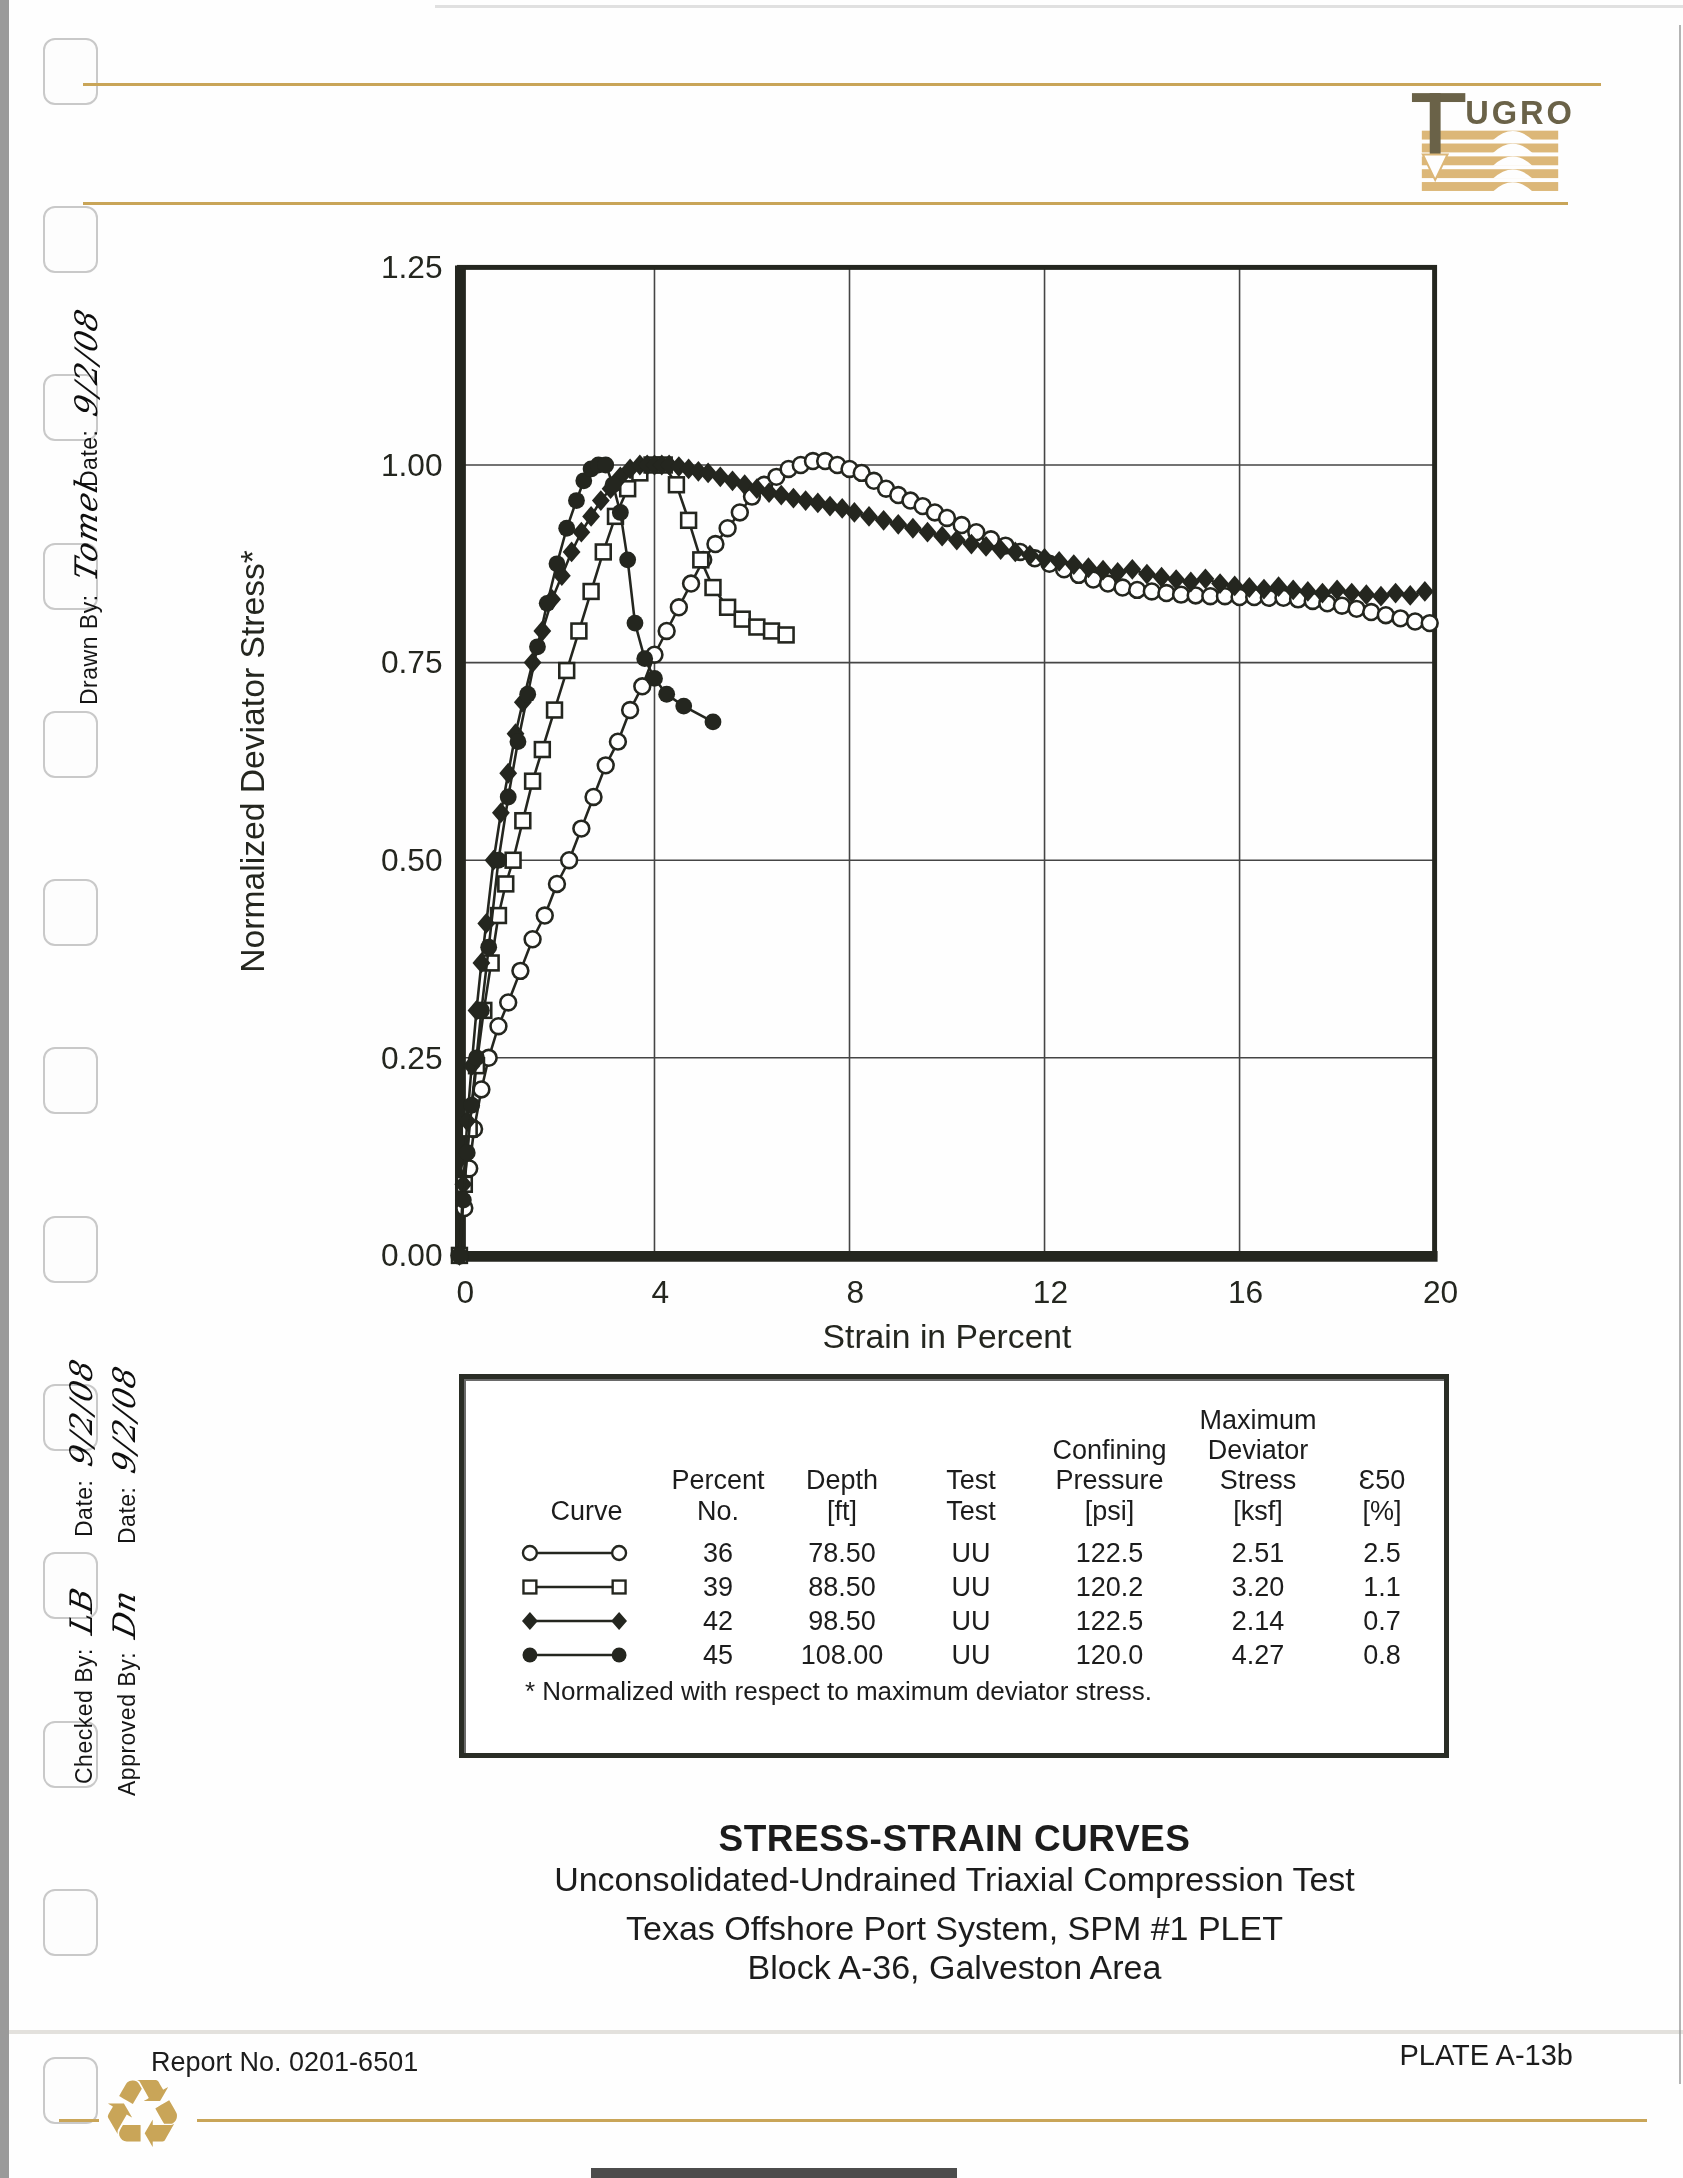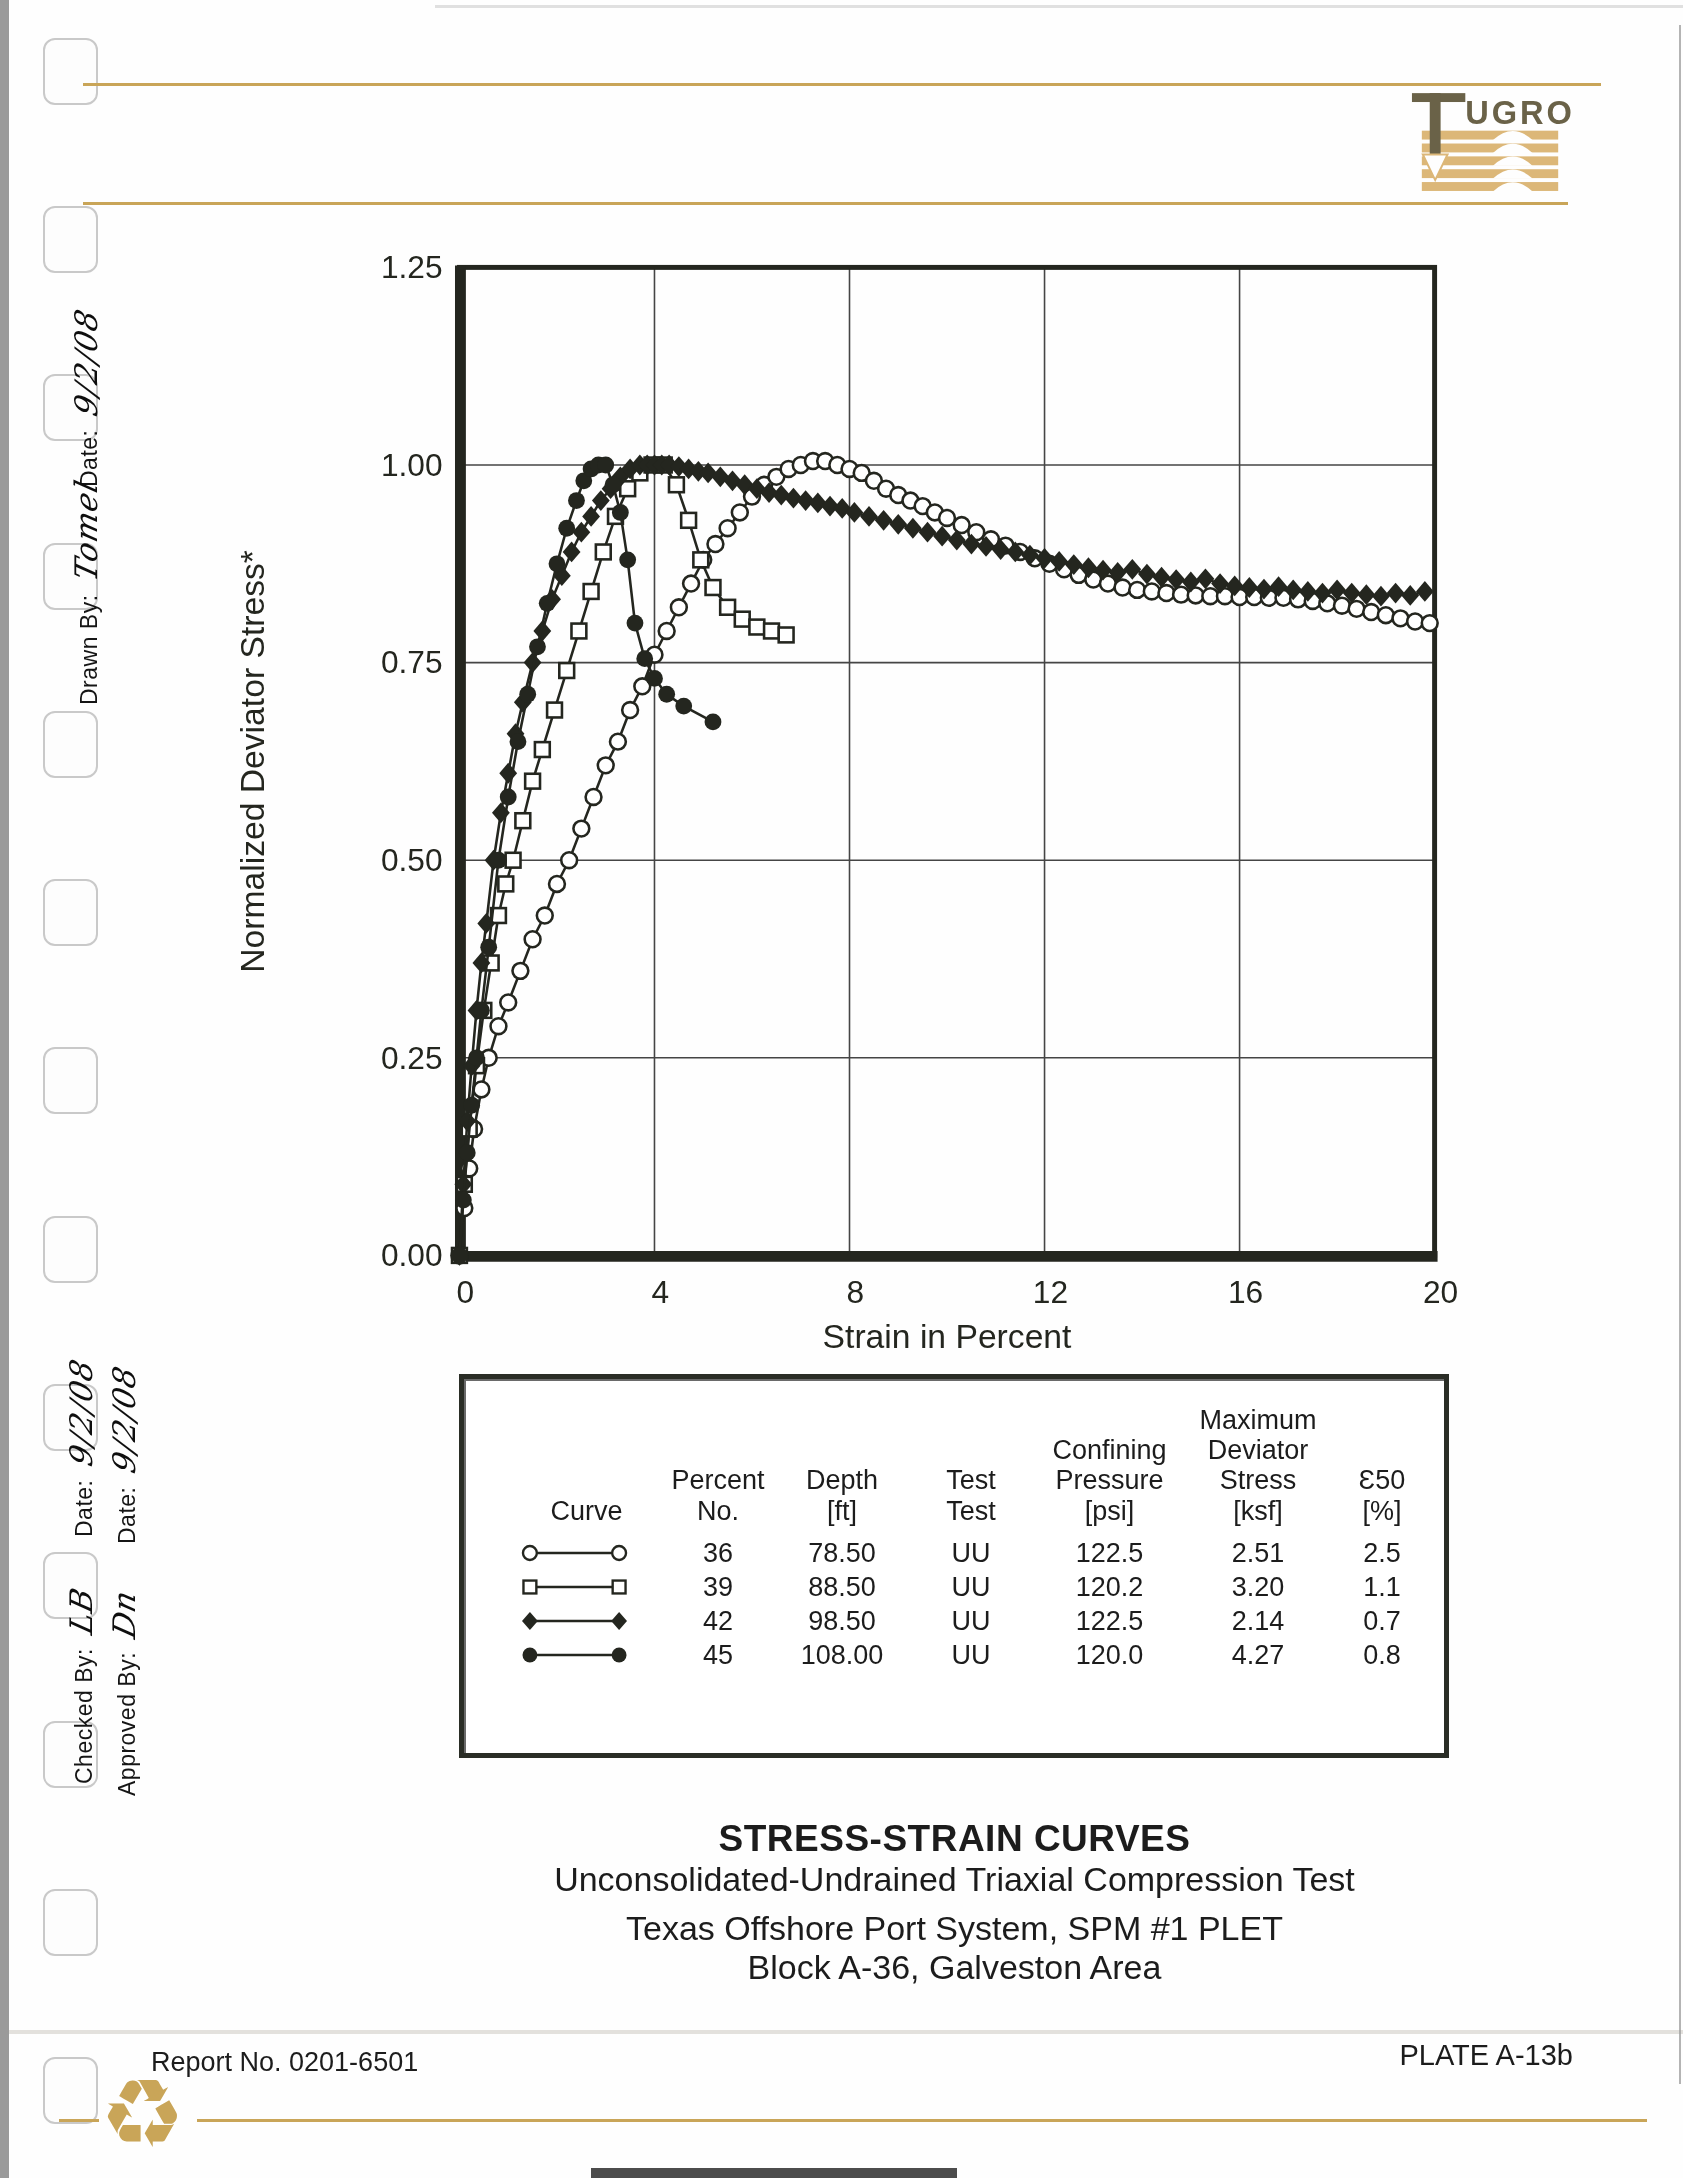--- a/index.html
+++ b/index.html
@@ -451,20 +451,21 @@
             <circle cx="100" cy="12" r="7.5" fill="#24261f"></circle>
           </svg>
         </div>
         <div class="lg-c">45</div>
         <div class="lg-c">108.00</div>
         <div class="lg-c">UU</div>
         <div class="lg-c">120.0</div>
         <div class="lg-c">4.27</div>
         <div class="lg-c">0.8</div>
       </div>
+    <div class="footnote">* Normalized with respect to maximum deviator stress.</div>
   </div>
 
   <div class="titles" style="top:1818px;">
     <div class="t-main">STRESS-STRAIN CURVES</div>
     <div class="t-sub">Unconsolidated-Undrained Triaxial Compression Test</div>
   </div>
   <div class="titles" style="top:1909px;">
     <div class="t-sub">Texas Offshore Port System, SPM #1 PLET</div>
     <div class="t-sub">Block A-36, Galveston Area</div>
   </div>

